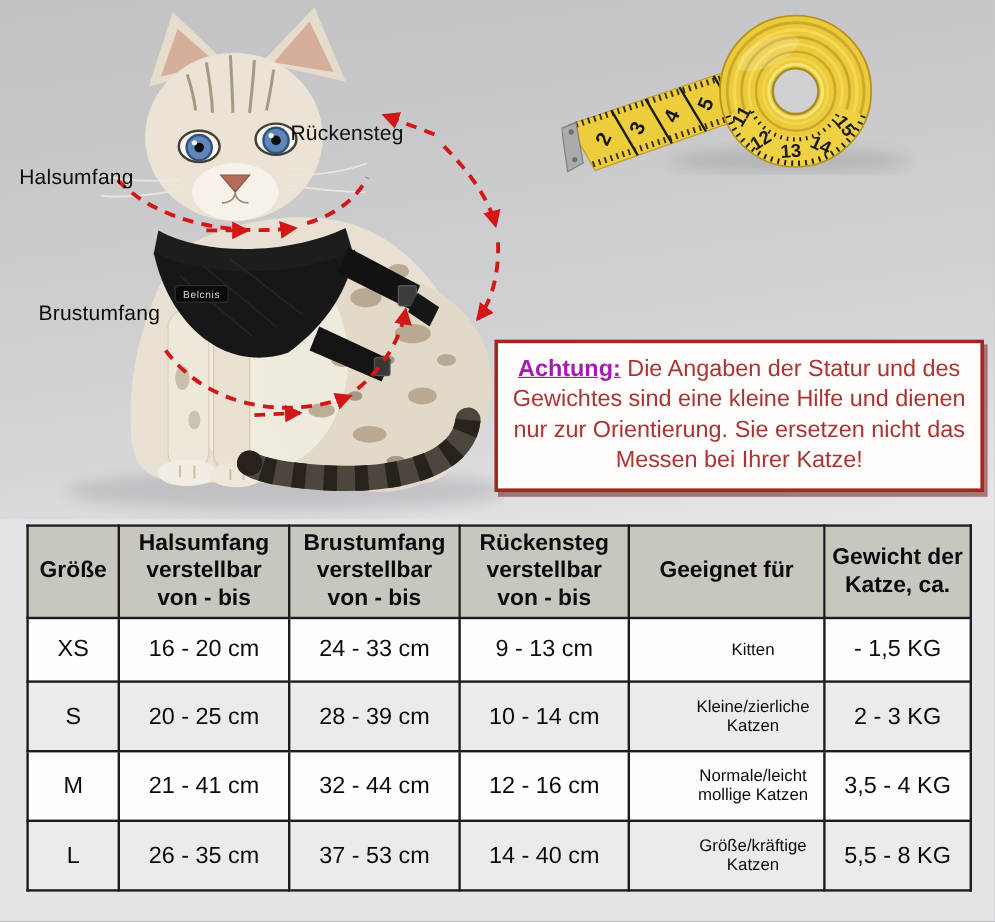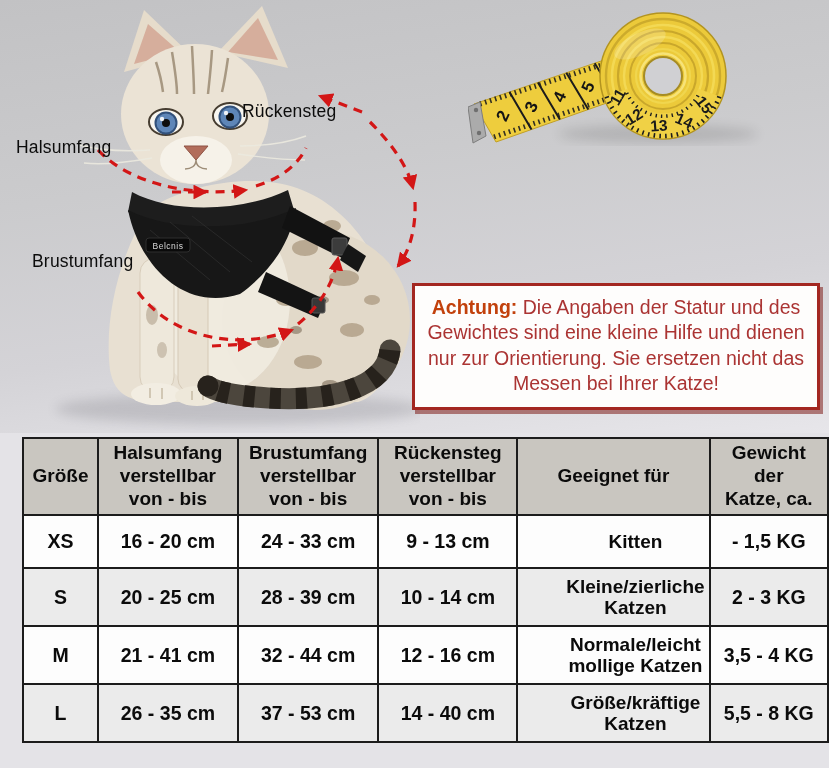--- a/index.html
+++ b/index.html
@@ -23,38 +23,38 @@
     position:absolute;left:413px;top:143px;width:414px;
     font-size:17.6px;line-height:1.24;color:#0e0e0e;white-space:pre-line;
   }
   .warning{
     position:absolute;left:412px;top:283px;width:408px;box-sizing:border-box;
     background:#fefdfc;border:3px solid #a32721;
     box-shadow:3px 4px 0 rgba(125,28,24,.55);
     padding:9px 10px 11px 10px;text-align:center;
     font-size:19.5px;line-height:1.3;color:#ab3433;
   }
-  .warning strong{color:#c2410c;font-weight:700;}
+  .warning strong{color:#a21caf;text-decoration:underline;font-weight:700;}
   svg{display:block}
   
   .table-area{position:absolute;left:0;top:433px;width:829px;height:335px;background:#e4e3e7;}
   table.size-table{
     position:absolute;left:22px;top:4px;border-collapse:collapse;table-layout:fixed;
     background:#fdfdfd;
   }
   .size-table th,.size-table td{
     border:2px solid #1c1c1c;text-align:center;vertical-align:middle;
     color:#0b0b0b;padding:2px 4px;overflow:hidden;
   }
   .size-table th{
     background:#c9c6c0;font-size:19px;font-weight:700;line-height:1.2;
     white-space:pre-line;height:71px;
   }
-  .size-table td{font-size:19.5px;font-weight:700;}
-  .size-table td.fit{font-size:19px;line-height:1.13;padding-left:48px;}
+  .size-table td{font-size:19.5px;font-weight:400;}
+  .size-table td.fit{font-size:14px;line-height:1.13;padding-left:48px;}
   .size-table tr.r1 td{height:47px}
   .size-table tr.r2 td,.size-table tr.r3 td,.size-table tr.r4 td{height:52px}
   .size-table tr.alt td{background:#ebebeb}
 </style>
 </head>
 <body>
 
 <div class="stage">
 
   <div class="photo">

